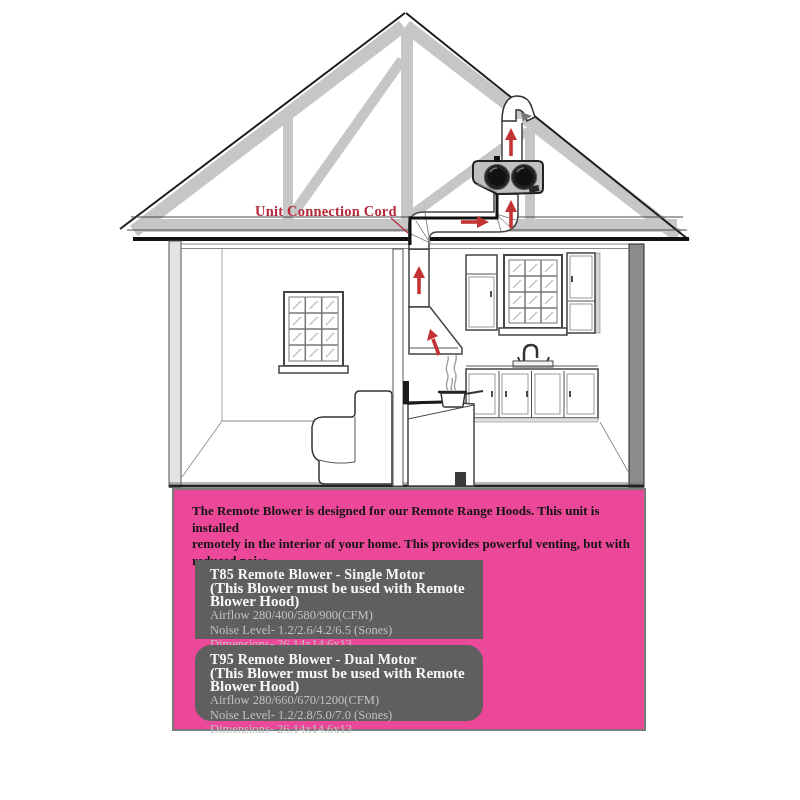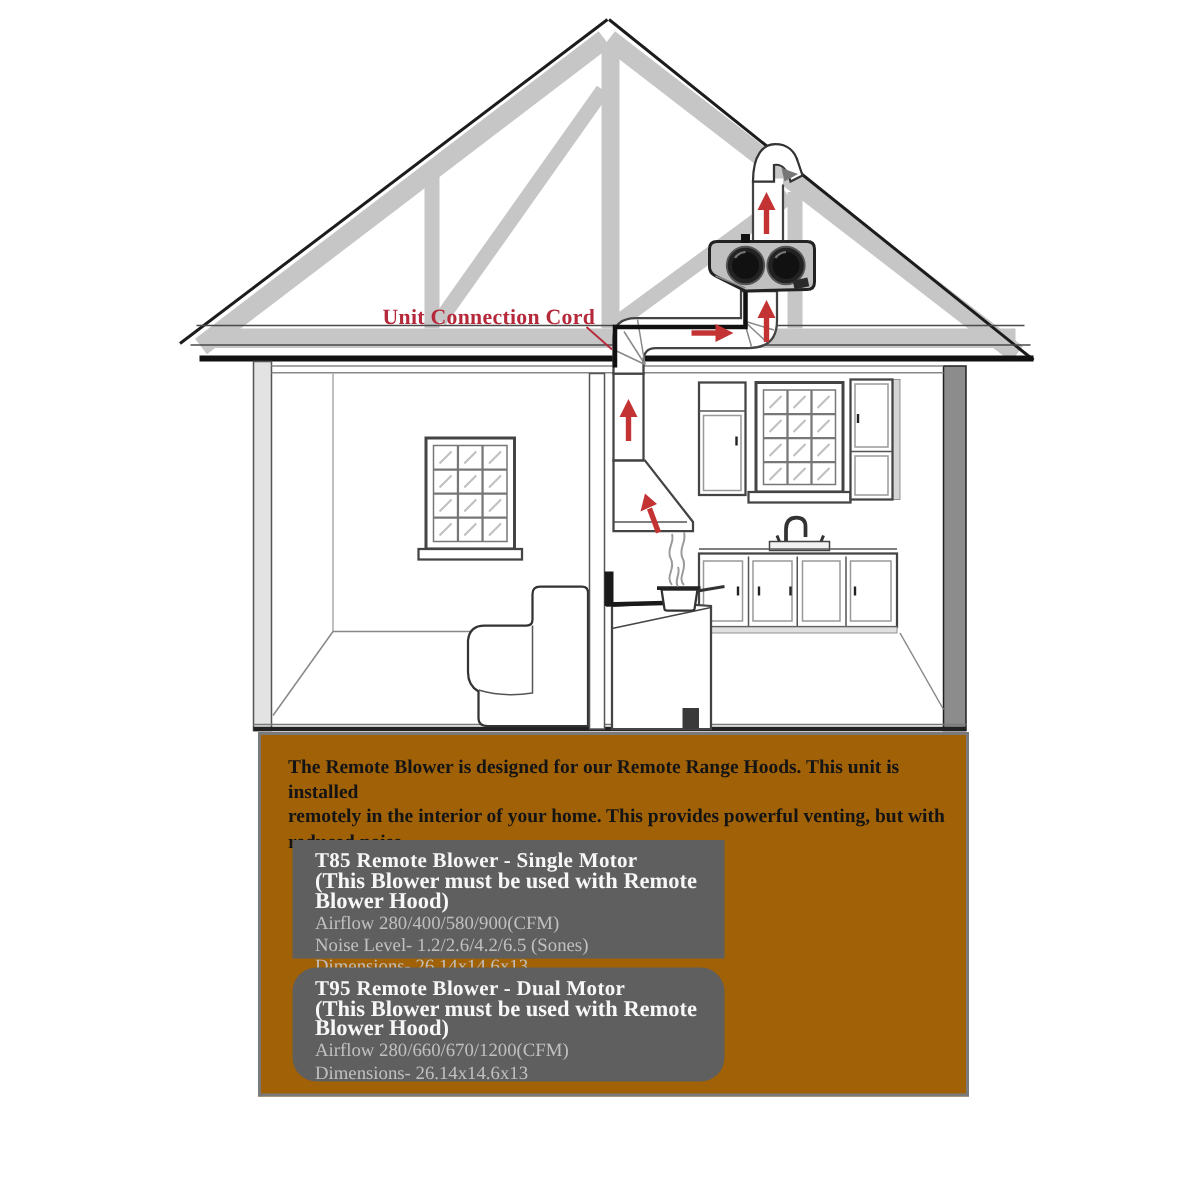--- a/index.html
+++ b/index.html
@@ -9,21 +9,21 @@
   *{margin:0;padding:0;box-sizing:border-box;}
   body{background:#ffffff;font-family:"Liberation Serif",serif;}
   .canvas{position:relative;width:776px;height:800px;background:#fff;overflow:hidden;}
   .house-svg{position:absolute;left:0;top:0;}
   .truss{stroke:var(--truss-gray);}
   .truss-fill{fill:var(--truss-gray);}
   .arrow-stroke{stroke:var(--arrow-red);stroke-width:3.6px;}
   .arrow-fill{fill:var(--arrow-red);}
   .label-red{fill:var(--label-red);font-family:"Liberation Serif",serif;font-weight:bold;font-size:14.5px;letter-spacing:.2px;}
   .leader{stroke:var(--label-red);stroke-width:1.2px;}
-  .info-box{position:absolute;left:172px;top:488px;width:474px;height:243px;border:2px solid #7a7a7a;background:#a16207;}
+  .info-box{position:absolute;left:172px;top:488px;width:474px;height:243px;border:2px solid #7a7a7a;background:#ec4899;}
   .desc{position:absolute;left:18px;top:13px;width:440px;font-weight:bold;font-size:13px;line-height:16.5px;color:#141414;}
   .spec-box{position:absolute;left:21px;width:288px;background:var(--spec-box-gray);padding:7px 6px 0 15px;}
   .spec-box.first{top:70px;height:79px;}
   .spec-box.second{top:155px;height:76px;border-radius:16px;}
   .spec-title{color:var(--spec-title);font-weight:bold;font-size:14px;line-height:15px;letter-spacing:.2px;}
   .spec-req{color:var(--spec-title);font-weight:bold;font-size:15px;line-height:13px;}
   .spec-line{color:var(--spec-text);font-size:12.5px;line-height:14.5px;}
 </style>
 </head>
 <body>
@@ -265,16 +265,17 @@
       <div class="spec-req">(This Blower must be used with Remote Blower Hood)</div>
       <div class="spec-line">Airflow 280/400/580/900(CFM)</div>
       <div class="spec-line">Noise Level- 1.2/2.6/4.2/6.5 (Sones)</div>
       <div class="spec-line">Dimensions- 26.14x14.6x13</div>
     </div>
 
     <div class="spec-box second">
       <div class="spec-title">T95 Remote Blower - Dual Motor</div>
       <div class="spec-req">(This Blower must be used with Remote Blower Hood)</div>
       <div class="spec-line">Airflow 280/660/670/1200(CFM)</div>
+      <div class="spec-line">Noise Level- 1.2/2.8/5.0/7.0 (Sones)</div>
       <div class="spec-line">Dimensions- 26.14x14.6x13</div>
     </div>
   </div>
 </div>
 
 </body></html>

